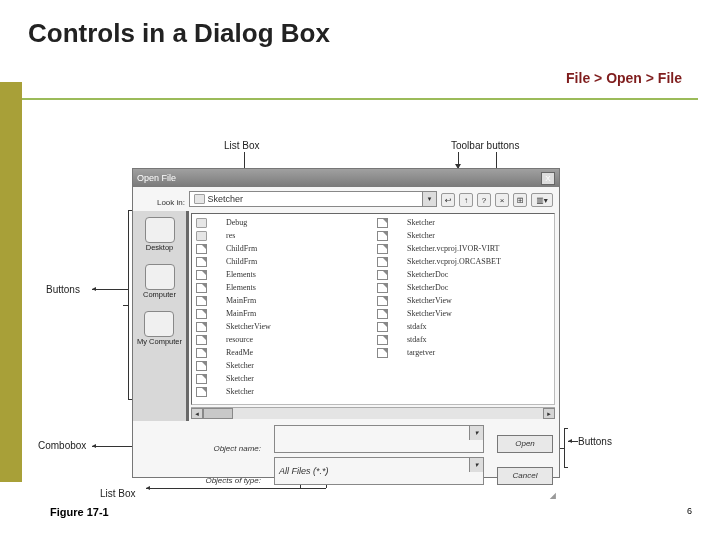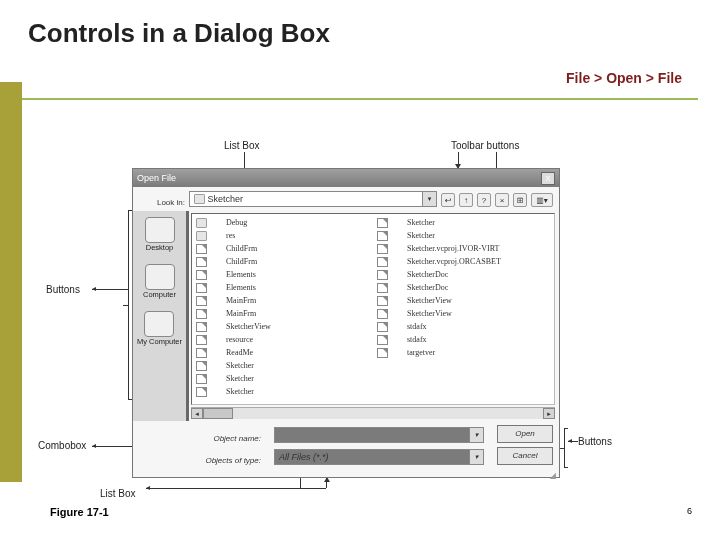--- a/index.html
+++ b/index.html
@@ -47,21 +47,21 @@
   .fic { width: 11px; height: 10px; background: #fff; border: 1px solid #888; position: relative; }
   .fic::after { content:''; position:absolute; right:0; top:0; border: 2px solid transparent; border-right-color:#888; border-top-color:#888; }
   .scrollh { height: 12px; background: #e4e4e4; border-top: 1px solid #aaa; margin: 0 4px 2px 2px; position: relative;}
   .scrollh .thumb { position:absolute; left:0; top:0; width: 30px; height: 100%; background: #c8c8c8; border:1px solid #888;}
   .scrollh .rbtn, .scrollh .lbtn { position:absolute; top:0; width:12px; height:100%; background:#d4d4d4; border:1px solid #888; text-align:center; font-size:7px; line-height:10px;}
   .scrollh .lbtn{left:0} .scrollh .rbtn{right:0}
   
   .bottom { padding: 4px 6px 2px 64px; }
   .brow { display: flex; align-items: flex-end; gap: 13px; margin-bottom: 4px; font-style: italic; }
   .brow label { width: 64px; text-align: right; font-size: 8px; }
-  .txtfield { flex: 1; height: 16px; background: #3b82f6; border: 1px solid #888; position: relative; padding: 0 4px; display:flex; align-items:center;}
+  .txtfield { flex: 1; height: 28px; background: #fef9c3; border: 1px solid #888; position: relative; padding: 0 4px; display:flex; align-items:center;}
   .txtfield .dd { position: absolute; right: 0; top: 0; width: 14px; height: 14px; background: #ddd; border-left: 1px solid #888; text-align:center; line-height:13px; font-size:7px;}
   .dbtn { width: 56px; height: 18px; background: #e8e8e8; border: 1px solid #777; font-size: 8px; text-align: center; line-height: 16px; }
   .grip { text-align:right; padding: 0 3px 1px 0; color:#999; font-size:8px; }
 </style>
 </head>
 <body>
 
 <div class="slide">
   <div class="sidebar-accent"></div>
   <div class="title">Controls in a Dialog Box</div>

